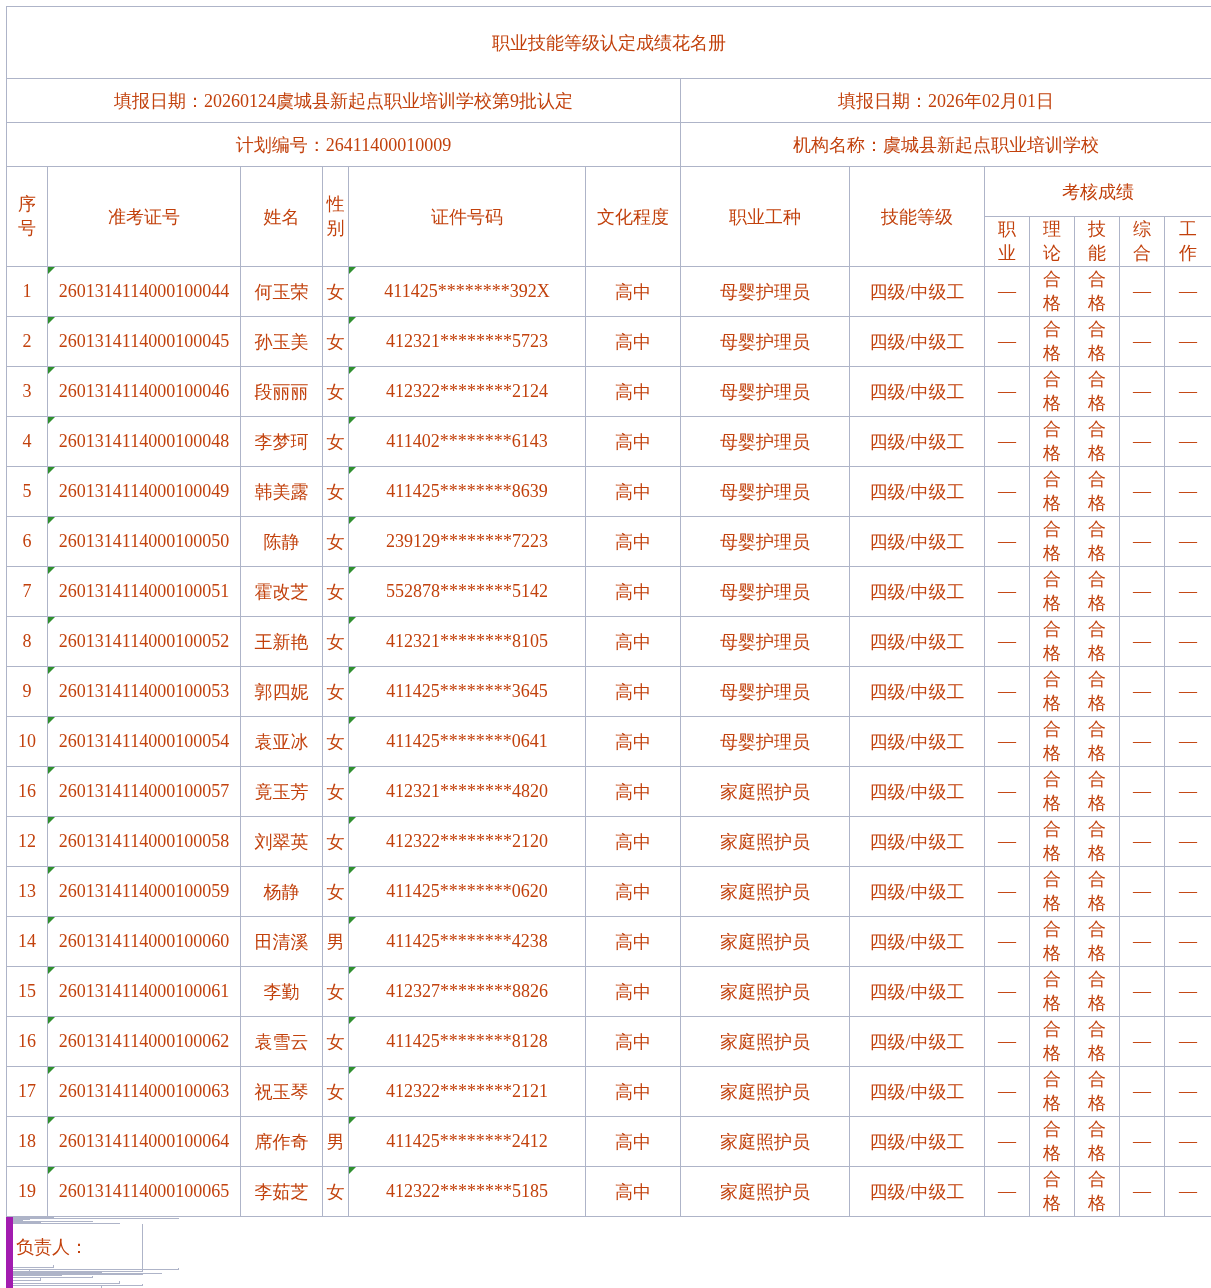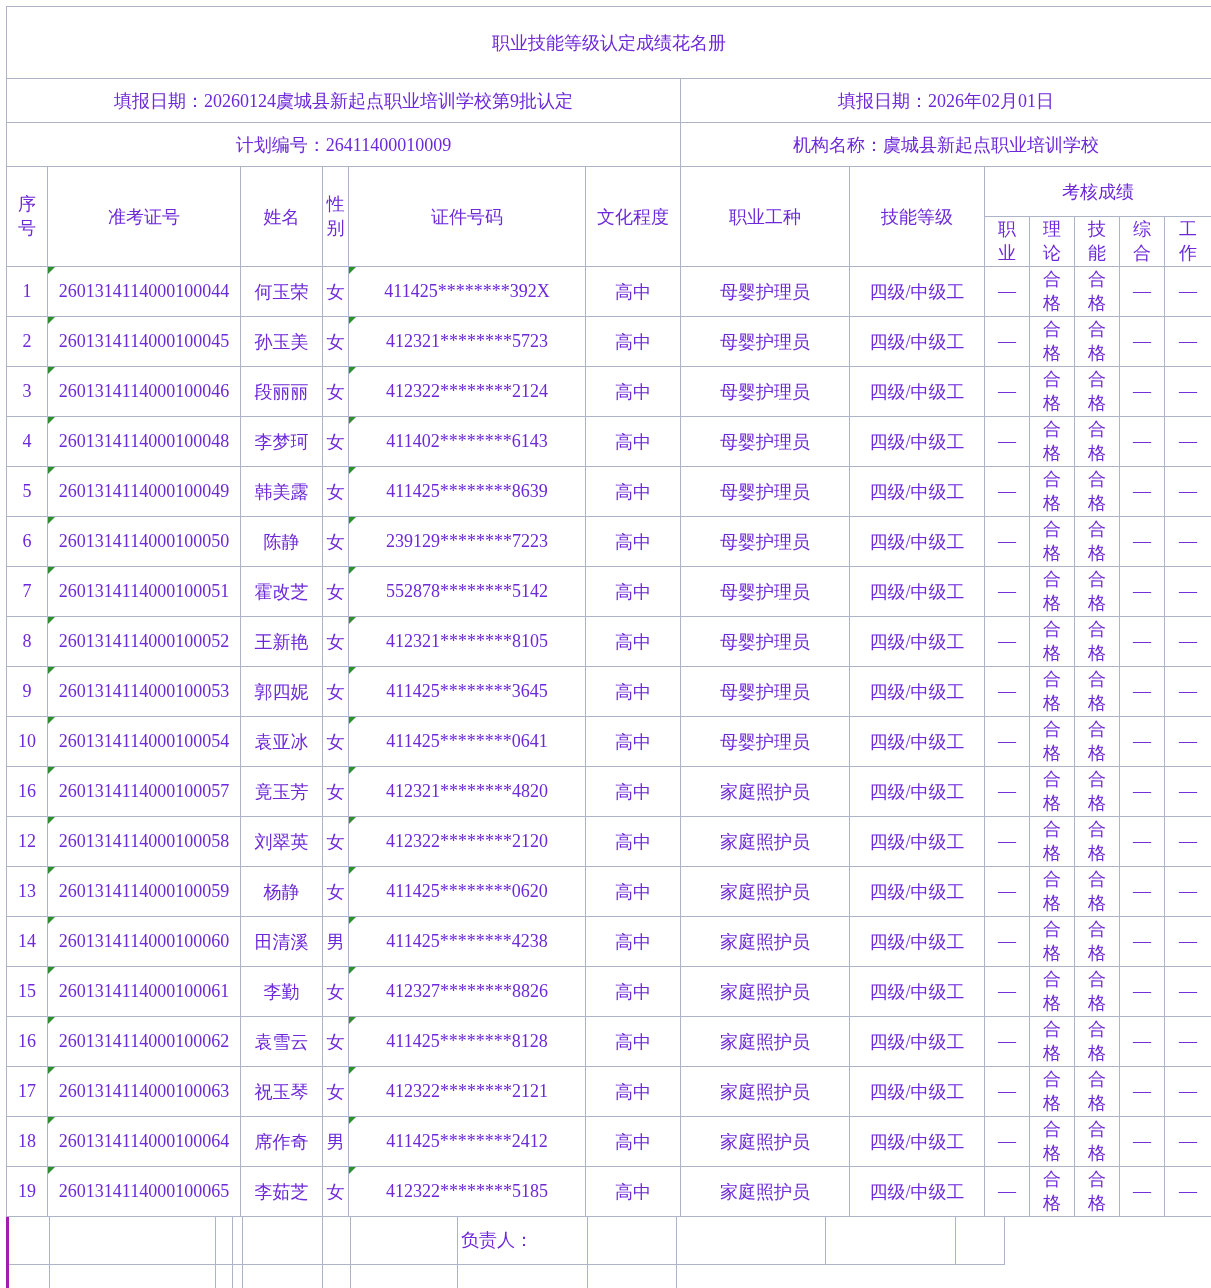--- a/index.html
+++ b/index.html
@@ -4,21 +4,21 @@
 <style>
   html,body{margin:0;padding:0;background:#fff;}
   .sheet{
     position:relative;
     width:1211px;height:1288px;
     background:#ffffff;
     overflow:hidden;
     box-sizing:border-box;
     padding:6px 0 0 6px;
     font-family:"Liberation Serif","DejaVu Serif",serif;
-    color:#6d28d9;
+    color:#c2410c;
   }
   table.grid{
     border-collapse:collapse;
     table-layout:fixed;
     width:1205px;
   }
   table.grid td, table.grid th{
     border:1px solid #aeb4c8;
     padding:0;
     text-align:center;
@@ -52,22 +52,23 @@
     position:absolute;
     top:0;left:0;
     width:0;height:0;
     border-top:7px solid #2f8f2f;
     border-right:7px solid transparent;
   }
   
   .f-row{
     display:flex;
     width:1205px;
-    border-left:3px solid #a21caf;
+    border-left:7px solid #a21caf;
     box-sizing:border-box;
+    flex-direction:column;
   }
   .f-cell{
     box-sizing:border-box;
     border-right:1px solid #aeb4c8;
     border-bottom:1px solid #aeb4c8;
     height:100%;
     overflow:visible;
     white-space:nowrap;
     font-size:18px;
   }

